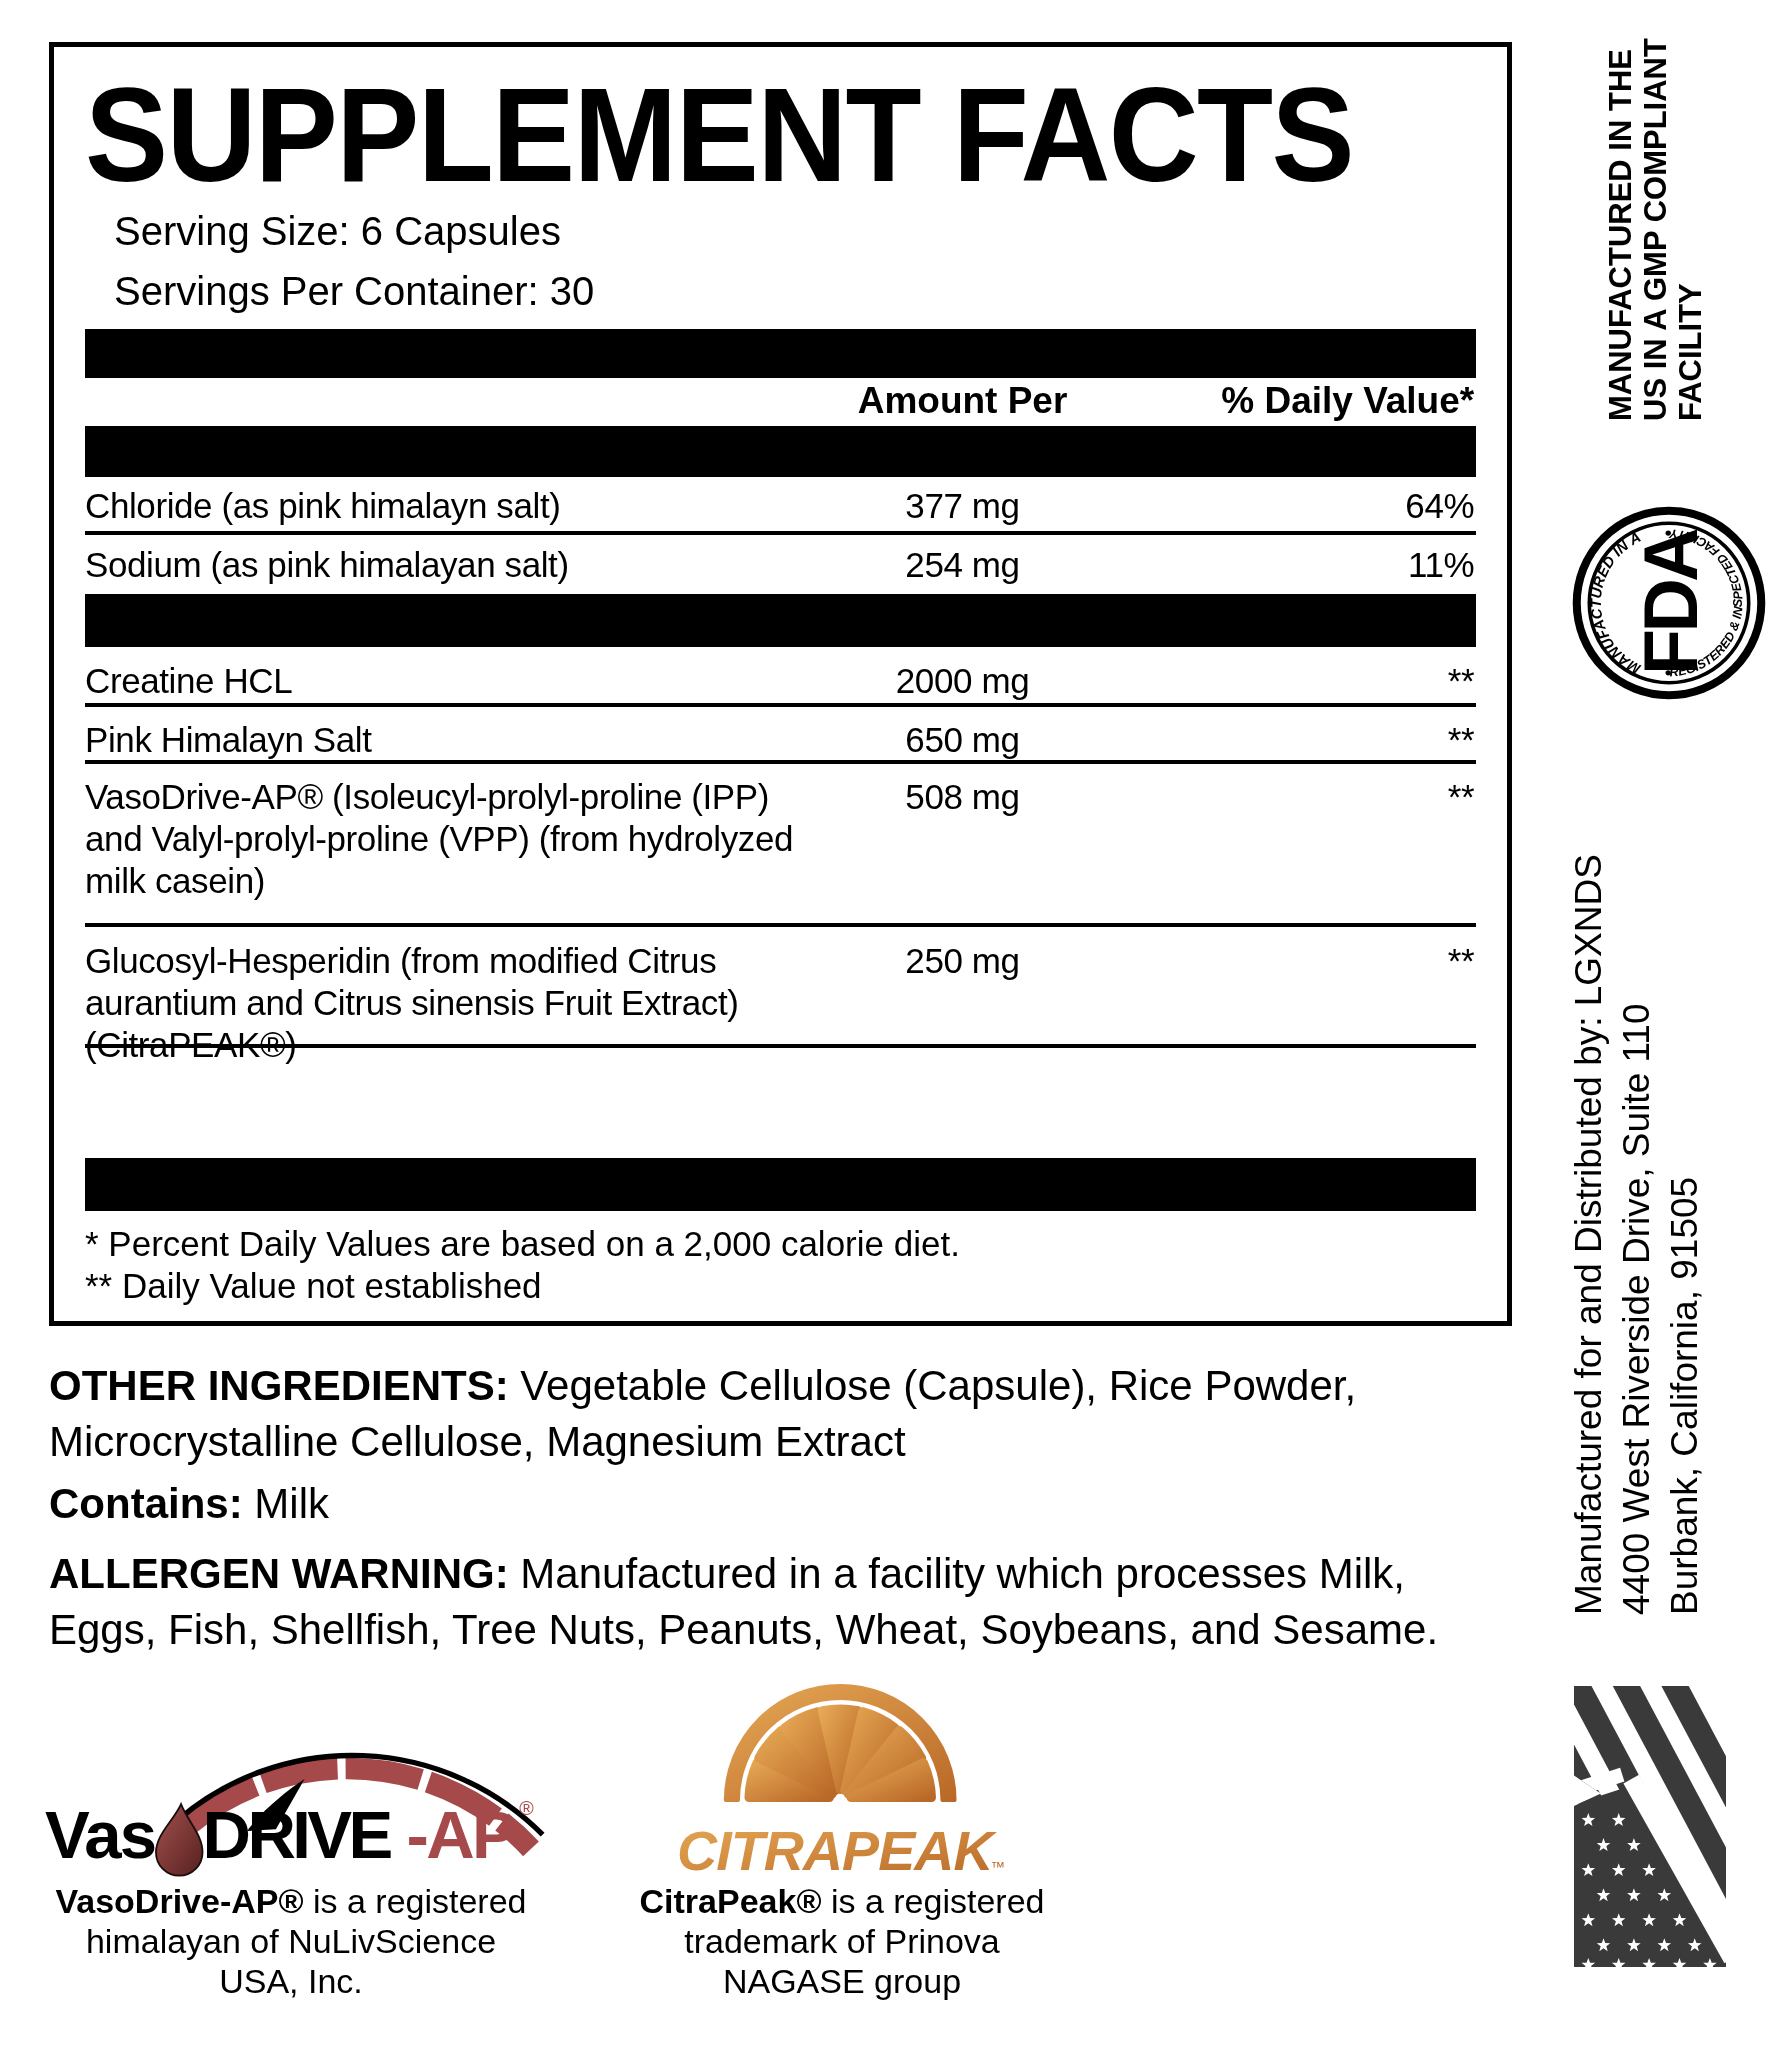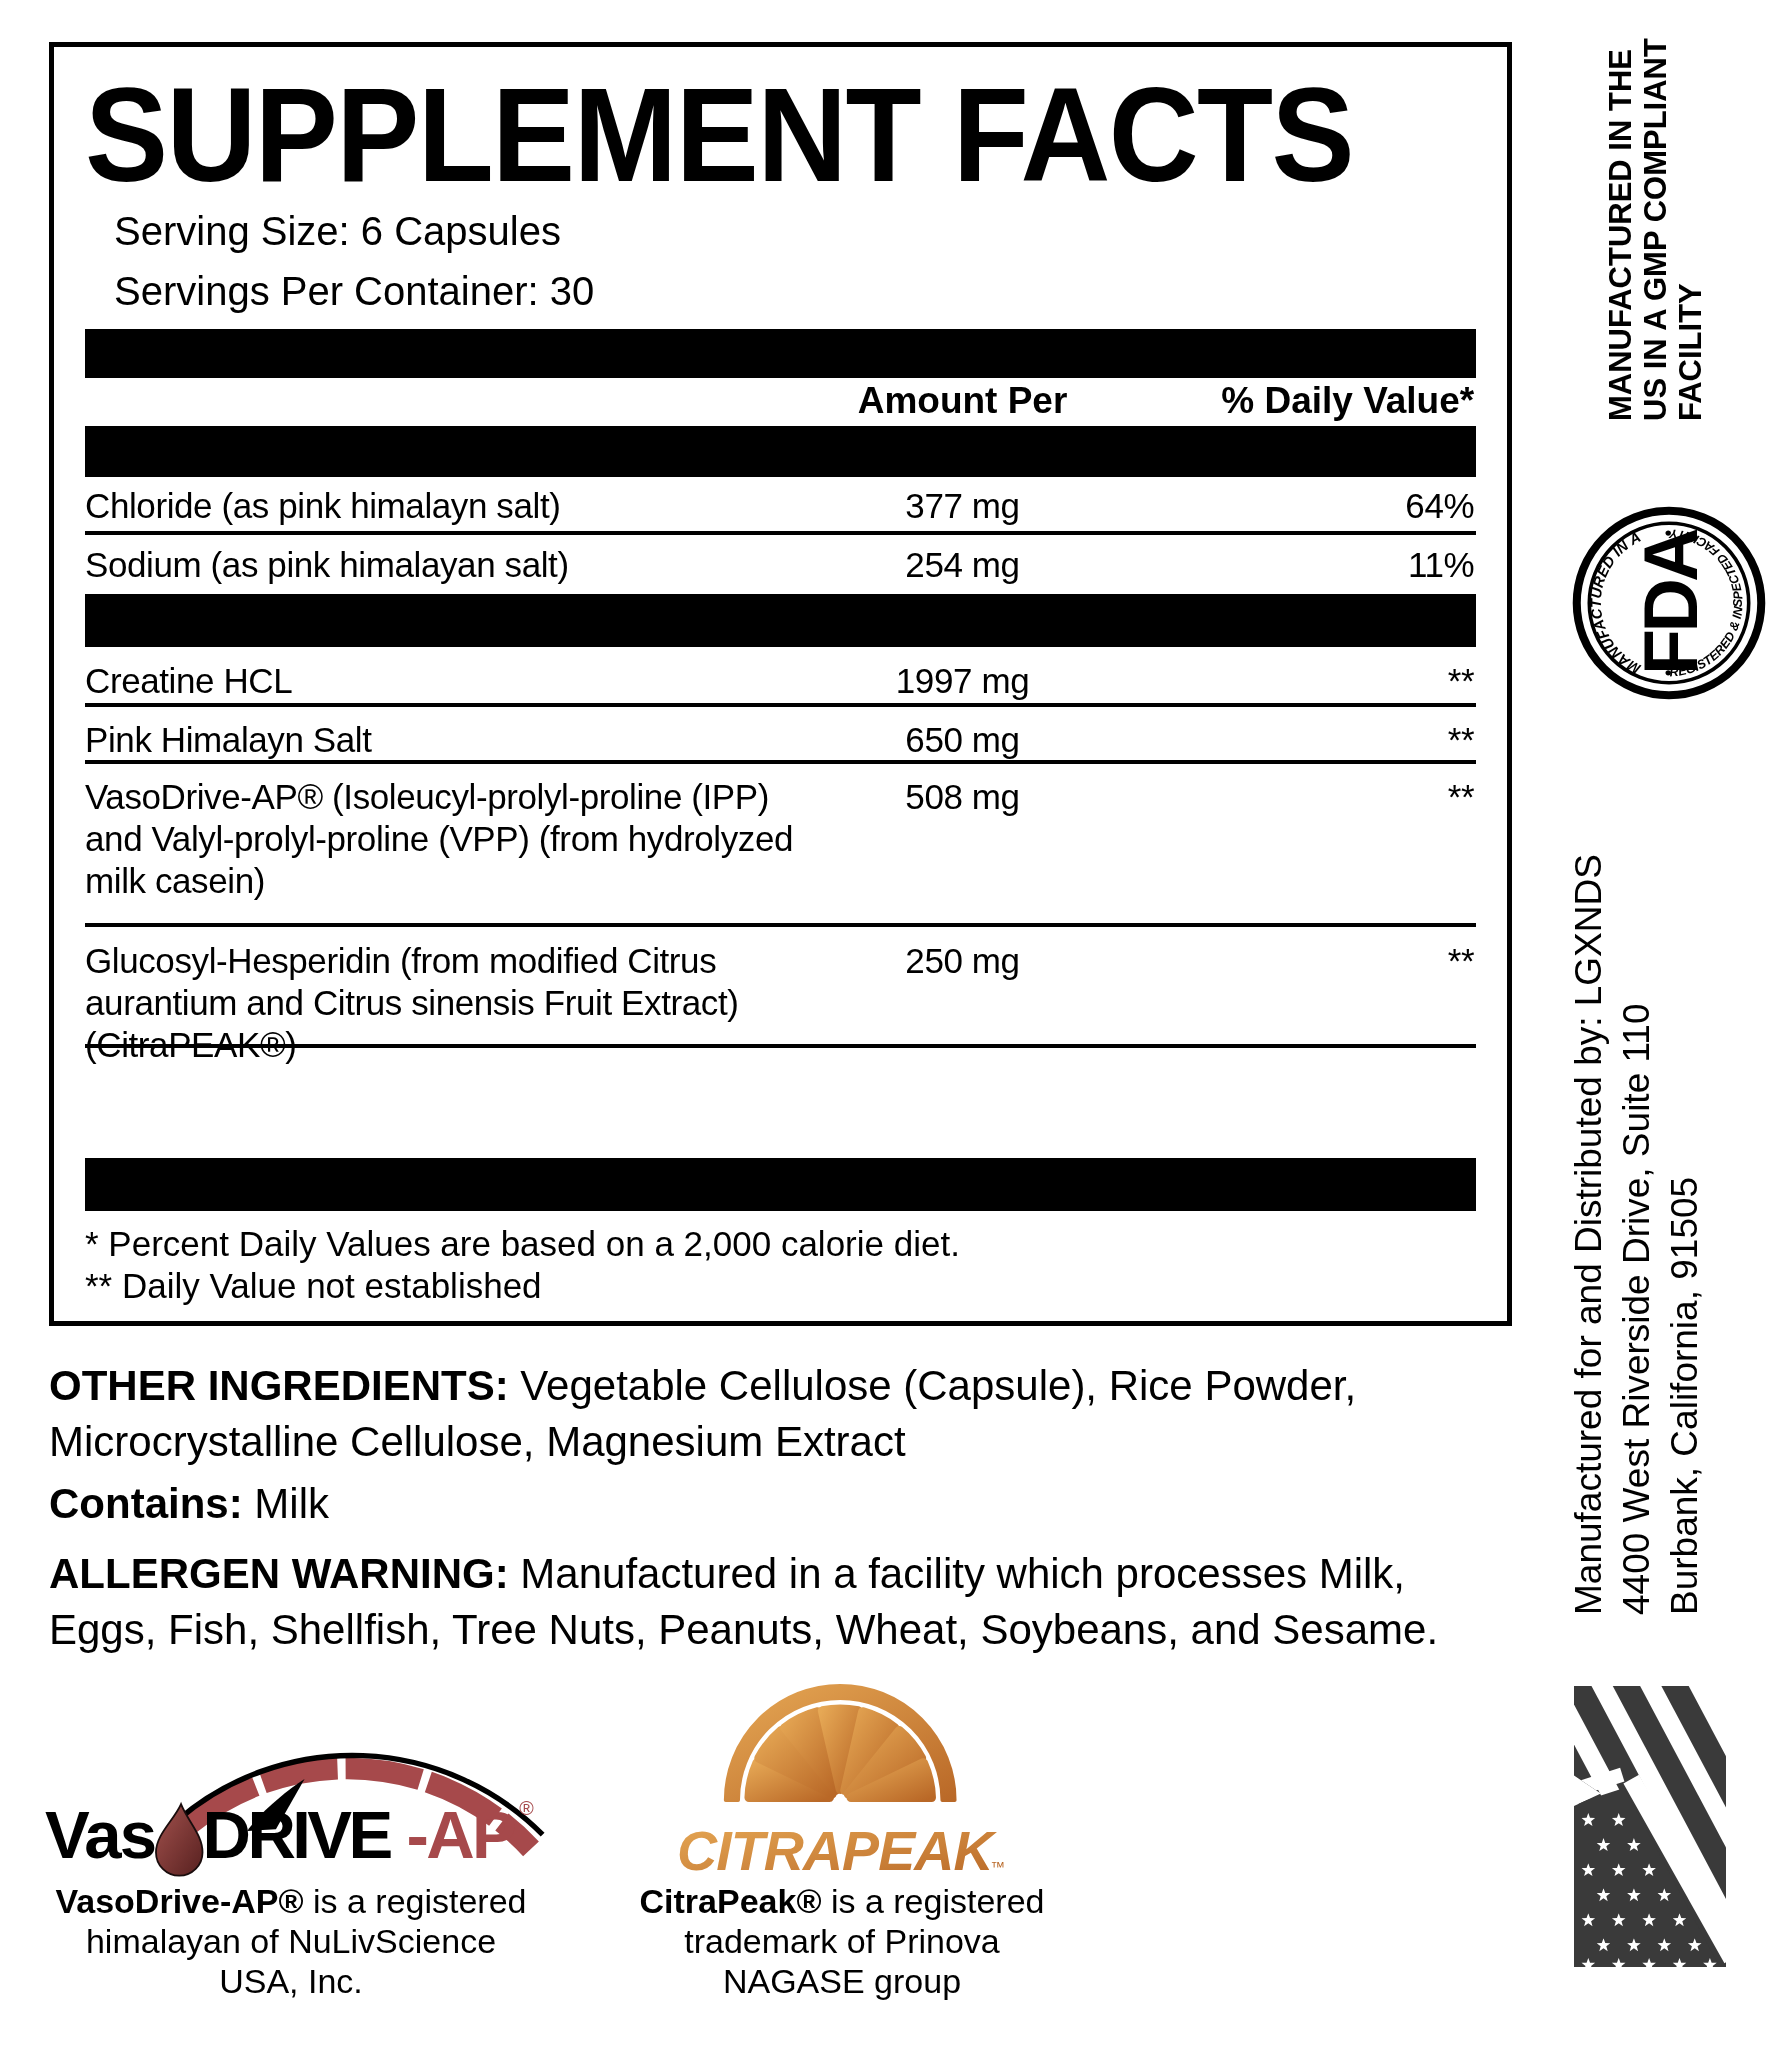--- a/index.html
+++ b/index.html
@@ -62,21 +62,21 @@
   <div class="abs row" style="top:535px;height:46px;padding-top:9px;">
     <div class="c-name">Sodium (as pink himalayan salt)</div>
     <div class="c-amt">254 mg</div>
     <div class="c-dv">11%</div>
   </div>
 
   <div class="abs bar" style="top:594px;height:53px;"></div>
 
   <div class="abs row sep" style="top:647px;height:60px;padding-top:12.5px;">
     <div class="c-name">Creatine HCL</div>
-    <div class="c-amt">1997 mg</div>
+    <div class="c-amt">2000 mg</div>
     <div class="c-dv">**</div>
   </div>
   <div class="abs row sep" style="top:708px;height:56px;padding-top:10.7px;">
     <div class="c-name">Pink Himalayn Salt</div>
     <div class="c-amt">650 mg</div>
     <div class="c-dv">**</div>
   </div>
   <div class="abs row sep" style="top:765px;height:162px;padding-top:10.7px;">
     <div class="c-name">VasoDrive-AP® (Isoleucyl-prolyl-proline (IPP) and Valyl-prolyl-proline (VPP) (from hydrolyzed milk casein)</div>
     <div class="c-amt">508 mg</div>

